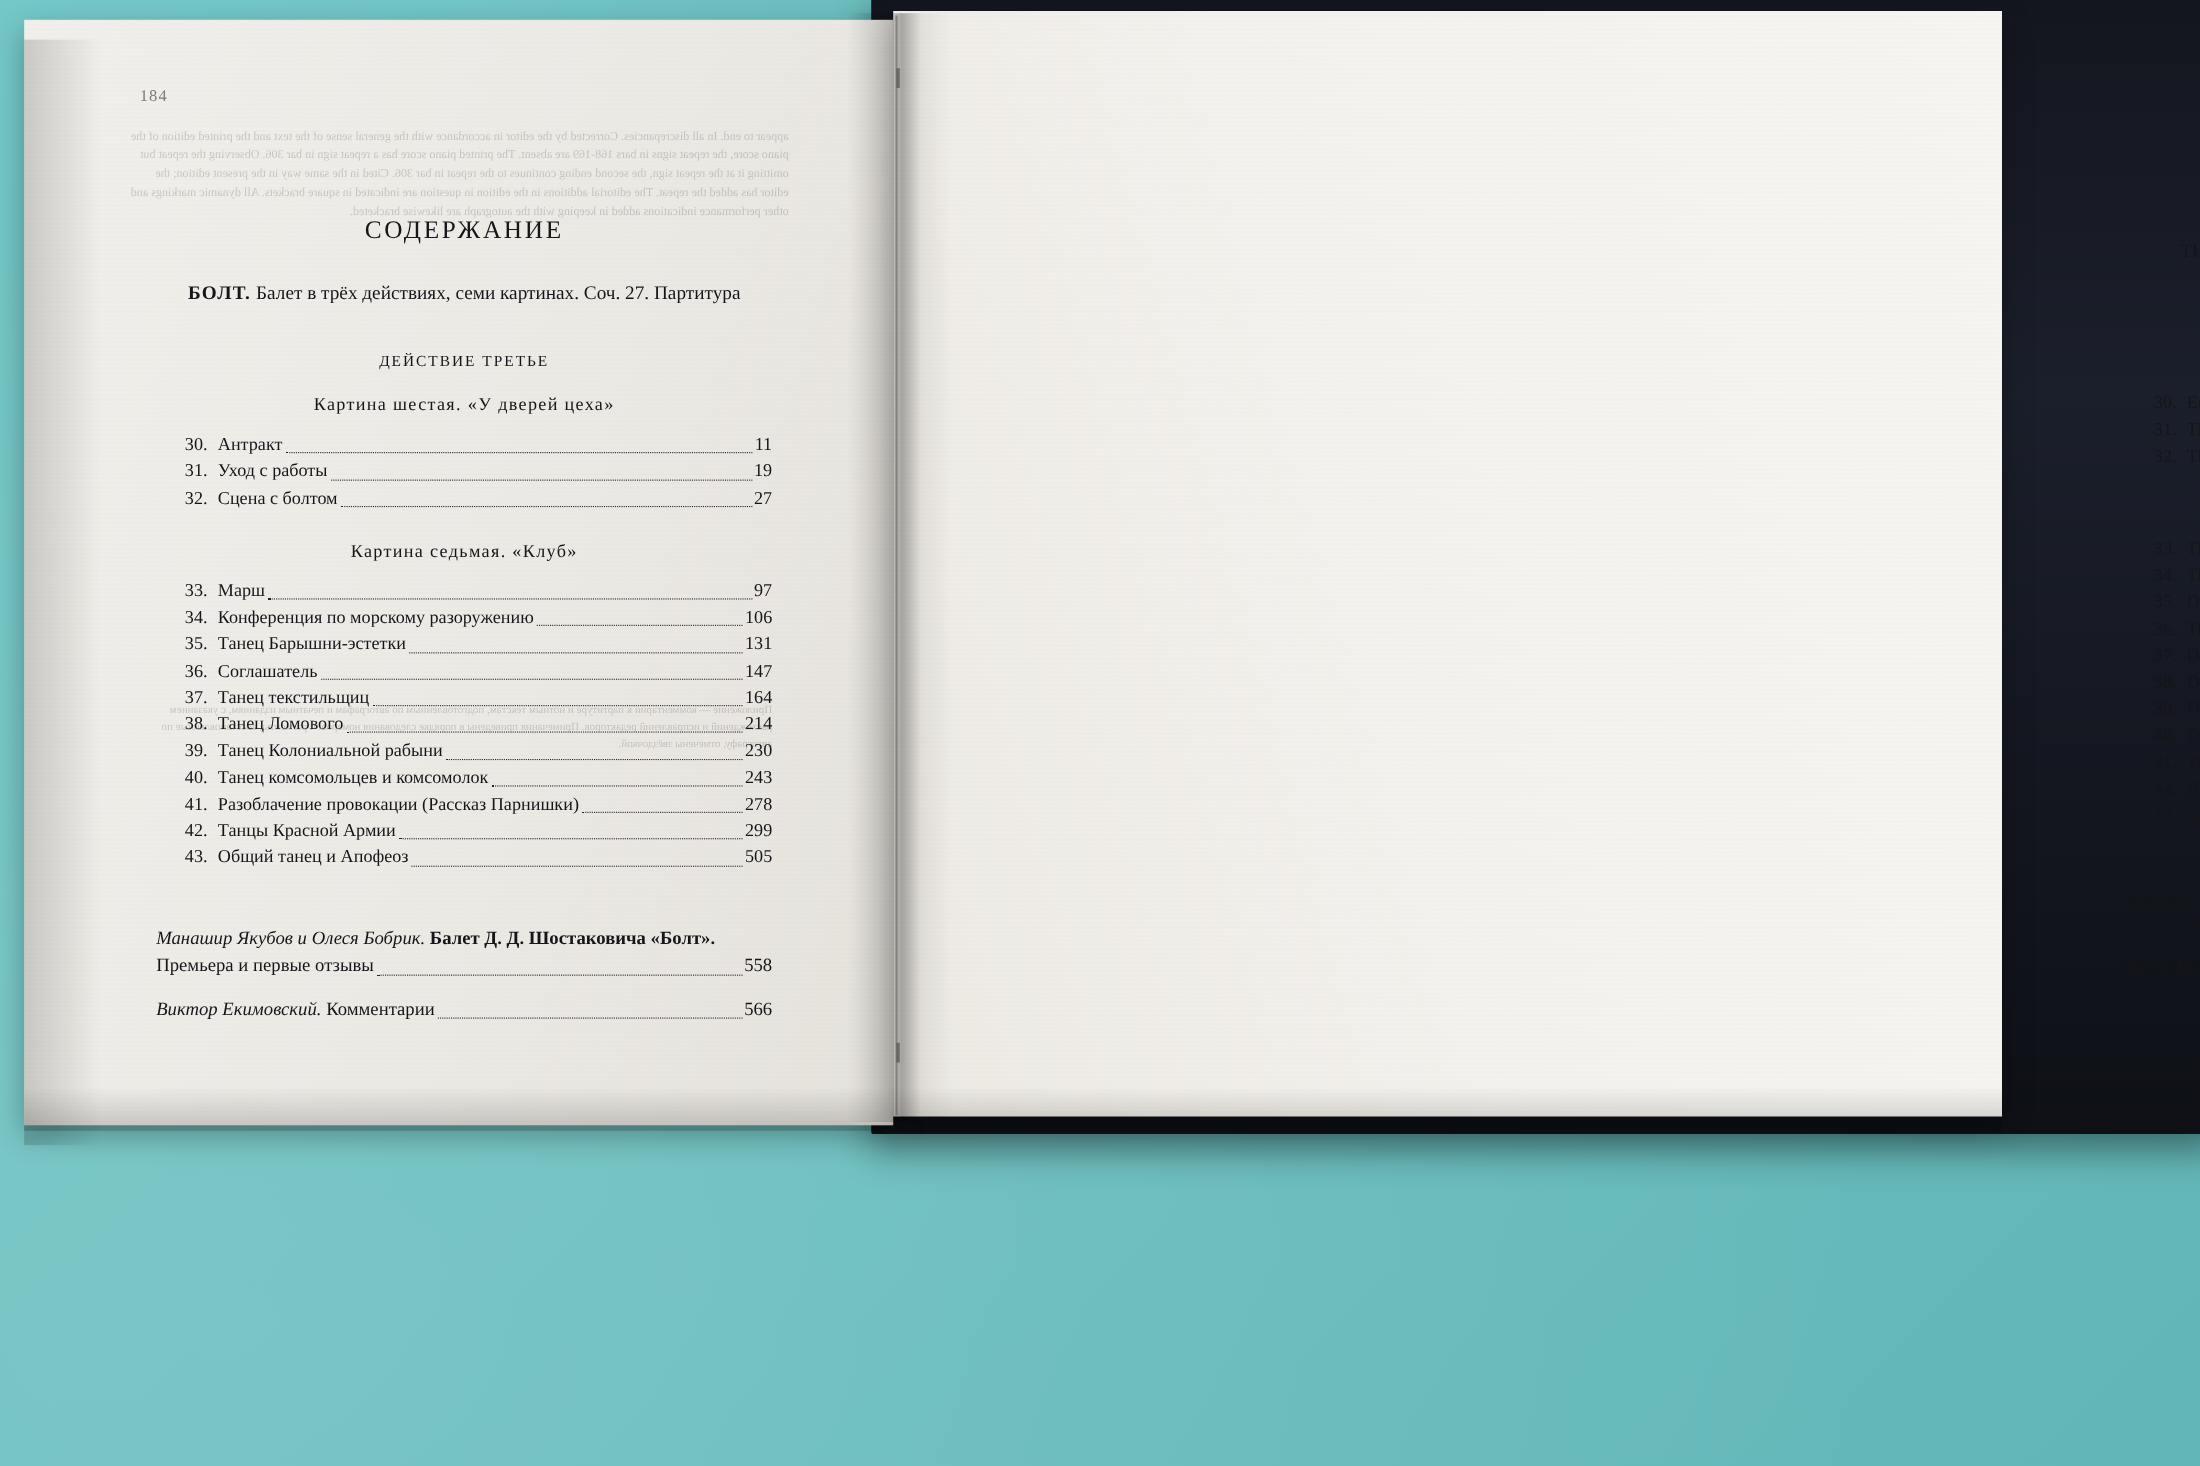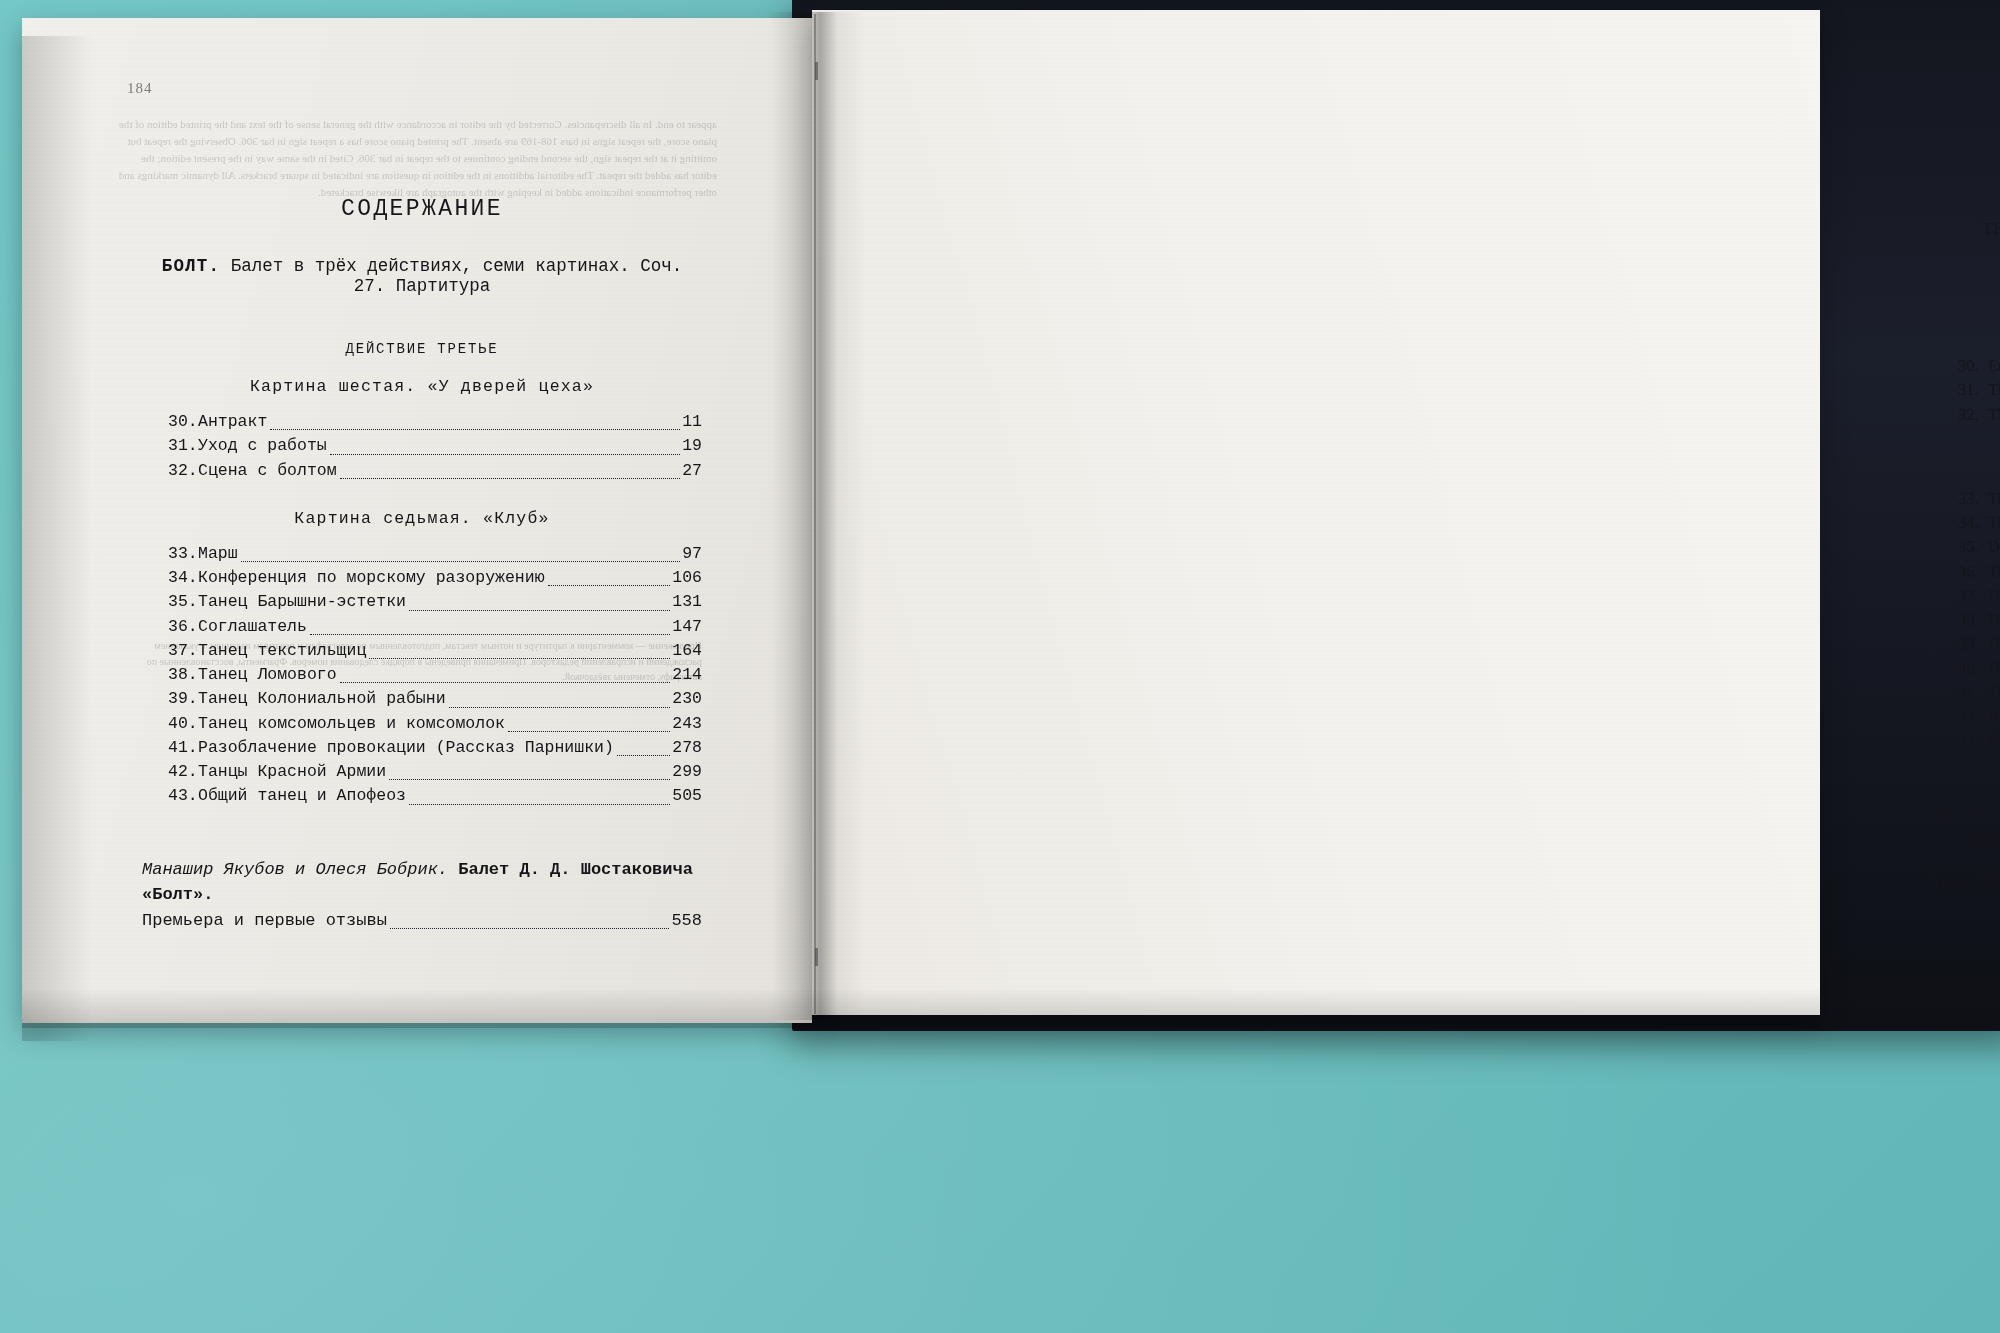--- a/index.html
+++ b/index.html
@@ -74,21 +74,20 @@
     background-image:
       repeating-linear-gradient(0deg, rgba(0,0,0,0.012) 0px, rgba(0,0,0,0) 2px, rgba(0,0,0,0.012) 4px);
     pointer-events:none;
   }
 
   
   .content-left {
     position: absolute;
     left: 120px; top: 60px; width: 560px;
     color: #15151a;
-    font-family: Liberation Mono, monospace;
   }
   .content-right {
     position: absolute;
     left: 1120px; top: 140px; width: 580px;
     color: #15151a;
   }
 
   .folio {
     position:absolute; left: 105px; top: 62px;
     font-size: 15px; color: #7c7c7c; letter-spacing: 1px;
@@ -296,20 +295,25 @@
 
       <div class="essay">
         <p>
           <span class="it">Манашир Якубов и Олеся Бобрик.</span><span class="bd"> Балет Д. Д. Шостаковича «Болт».</span>
           <span class="row">
             <span class="txt">Премьера и первые отзывы</span>
             <span class="dots"></span>
             <span class="pg">558</span>
           </span>
         </p>
+        <p class="row">
+          <span class="txt"><span class="it">Виктор Екимовский.</span><span> Комментарии</span></span>
+          <span class="dots"></span>
+          <span class="pg">566</span>
+        </p>
       </div>
 
     </div>
     <div class="page-curve-left"></div>
   </div>
 
   <div class="page-right">
     <div class="grain"></div>
 
     <div class="bleed b-right bleed-block-right">Редактор-составитель М. Якубов. Художественное оформление. Подписано в печать. Формат. Бумага офсетная. Печать офсетная. Тираж экз. Заказ. Издательство DSCH, Москва. Телефон. Отпечатано в типографии.</div>

